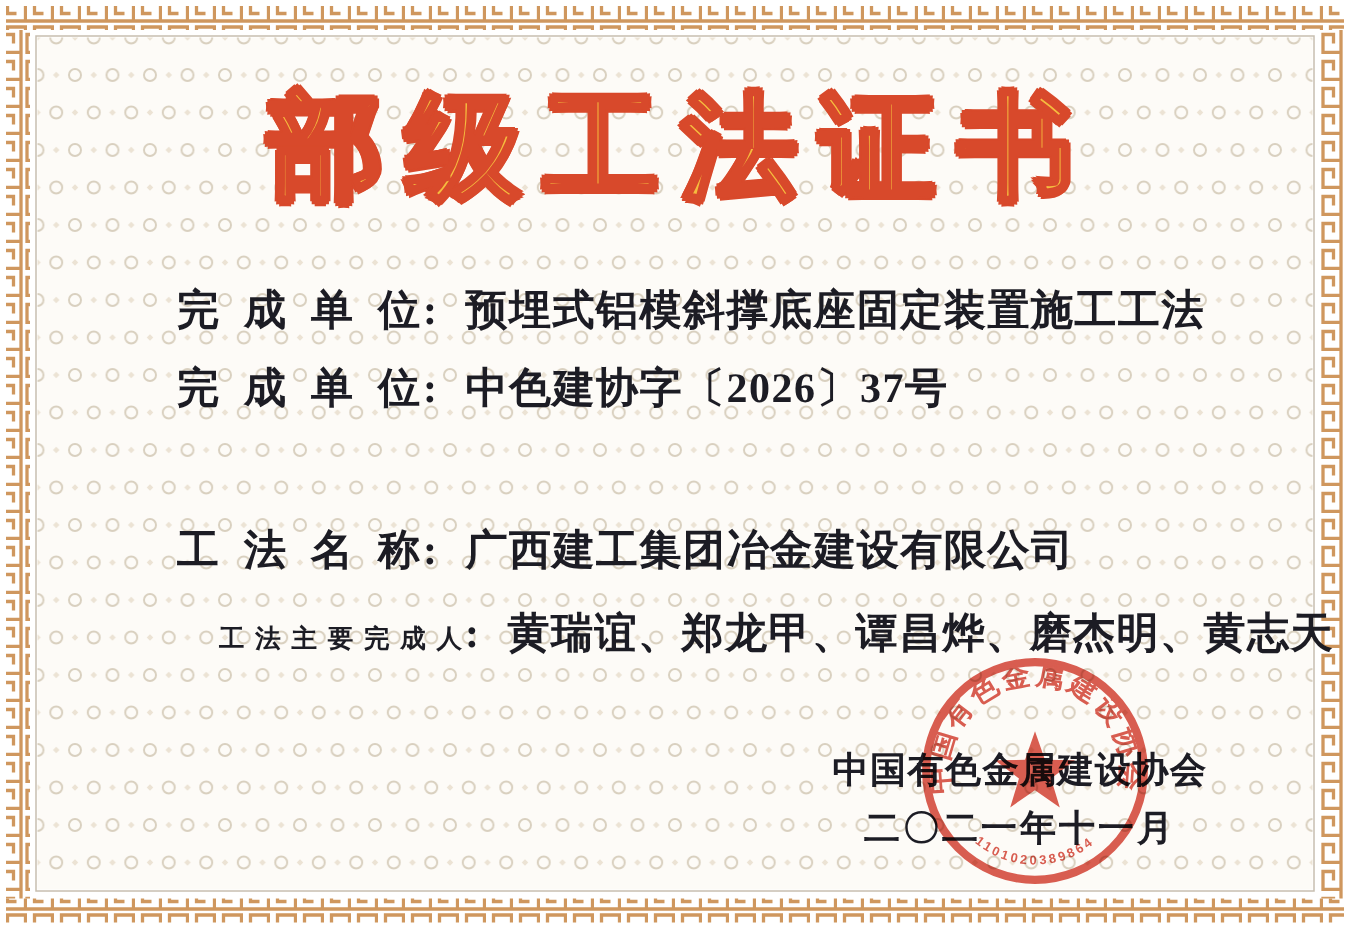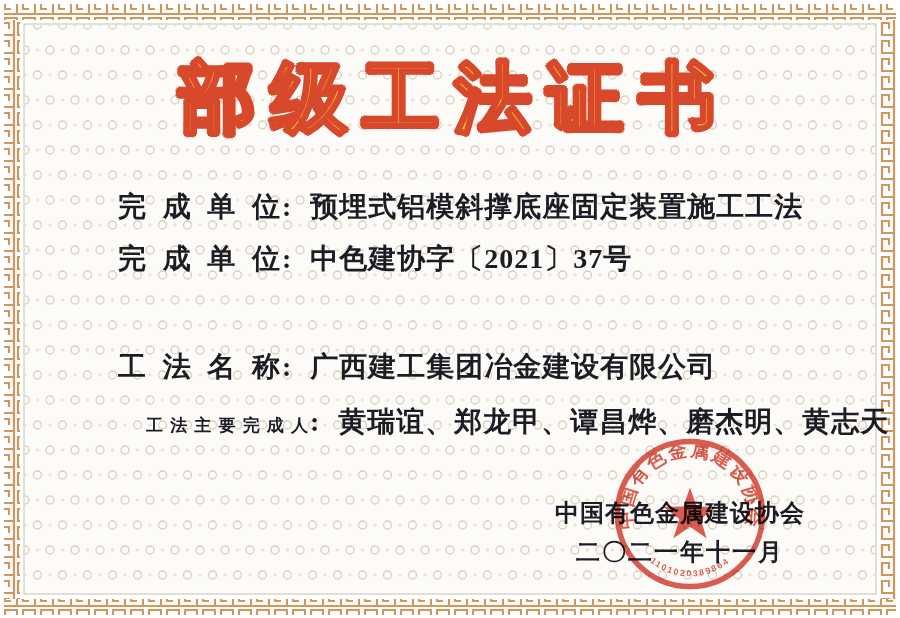--- a/index.html
+++ b/index.html
@@ -121,21 +121,21 @@
   </svg>
 
   <div class="title">部级工法证书</div>
 
   <div class="field-row row-1">
     <span class="field-label">完成单位</span><span class="field-colon">:</span>
     <span class="field-value">预埋式铝模斜撑底座固定装置施工工法</span>
   </div>
   <div class="field-row row-2">
     <span class="field-label">完成单位</span><span class="field-colon">:</span>
-    <span class="field-value">中色建协字〔2021〕37号</span>
+    <span class="field-value">中色建协字〔2026〕37号</span>
   </div>
   <div class="field-row row-4">
     <span class="field-label">工法名称</span><span class="field-colon">:</span>
     <span class="field-value">广西建工集团冶金建设有限公司</span>
   </div>
   <div class="field-row row-5">
     <span class="field-label long">工法主要完成人</span><span class="field-colon">:</span>
     <span class="field-value">黄瑞谊、郑龙甲、谭昌烨、磨杰明、黄志天</span>
   </div>
 

